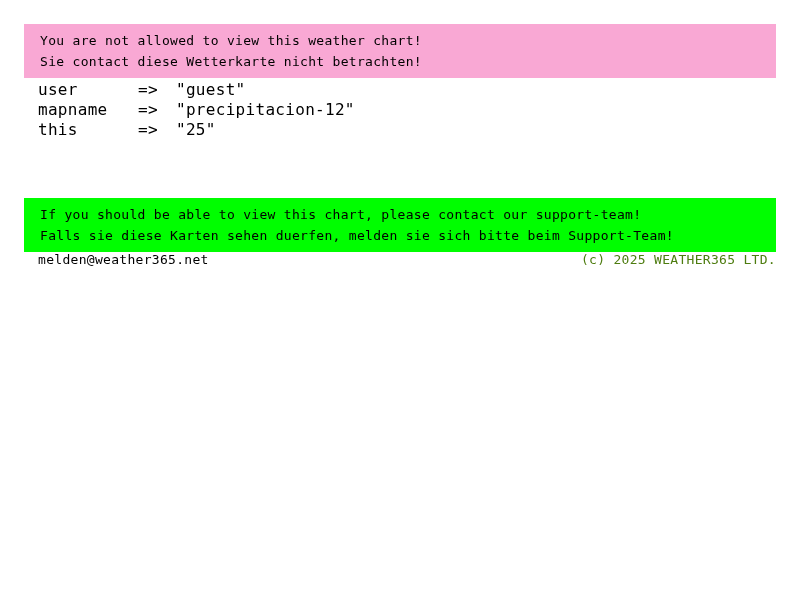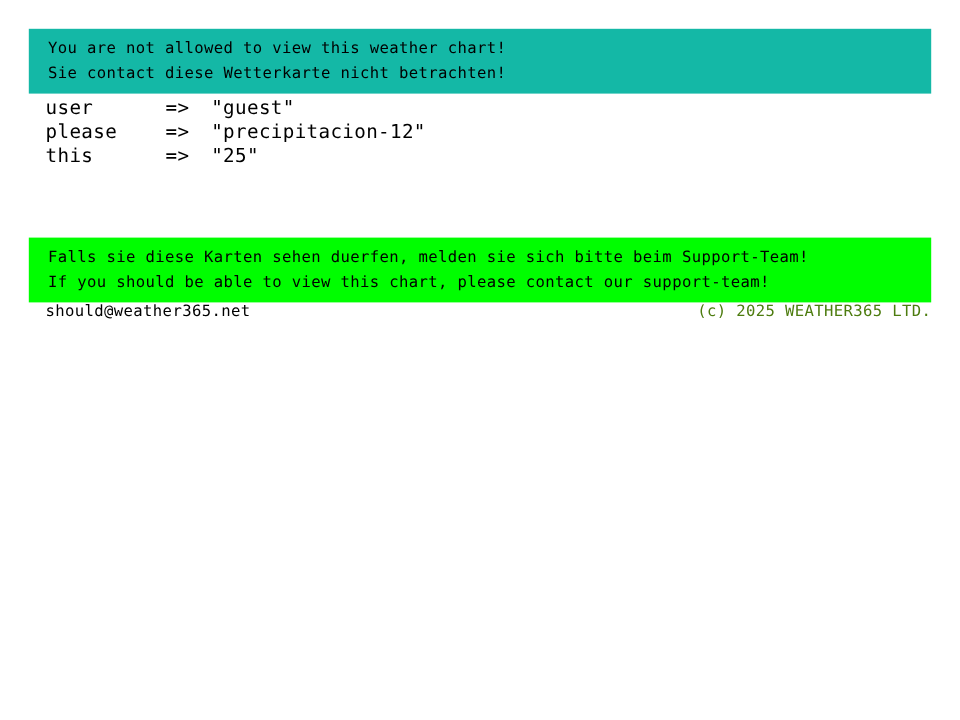--- a/index.html
+++ b/index.html
@@ -22,21 +22,21 @@
   }
   .banner {
     position: absolute;
     left: 24px;
     width: 752px;
     box-sizing: border-box;
     padding: 6px 16px;
   }
   .banner-error {
     top: 24px;
-    background: #14b8a6;
+    background: #f9a8d4;
     color: #000000;
   }
   .banner-info {
     top: 198px;
     background: #00fe00;
     color: #000000;
   }
   .banner-line {
     line-height: 21px;
     white-space: pre;
@@ -90,35 +90,35 @@
   </div>
 
   <table class="params">
     <tbody>
       <tr>
         <td class="key">user</td>
         <td class="arrow">=&gt;</td>
         <td class="val">"guest"</td>
       </tr>
       <tr>
-        <td class="key">please</td>
+        <td class="key">mapname</td>
         <td class="arrow">=&gt;</td>
         <td class="val">"precipitacion-12"</td>
       </tr>
       <tr>
         <td class="key">this</td>
         <td class="arrow">=&gt;</td>
         <td class="val">"25"</td>
       </tr>
     </tbody>
   </table>
 
   <div class="banner banner-info">
+    <div class="banner-line">If you should be able to view this chart, please contact our support-team!</div>
     <div class="banner-line">Falls sie diese Karten sehen duerfen, melden sie sich bitte beim Support-Team!</div>
-    <div class="banner-line">If you should be able to view this chart, please contact our support-team!</div>
   </div>
 
   <div class="footer">
-    <div class="footer-left">should@weather365.net</div>
+    <div class="footer-left">melden@weather365.net</div>
     <div class="footer-right">(c) 2025 WEATHER365 LTD.</div>
   </div>
 
 </div>
 
 </body></html>

